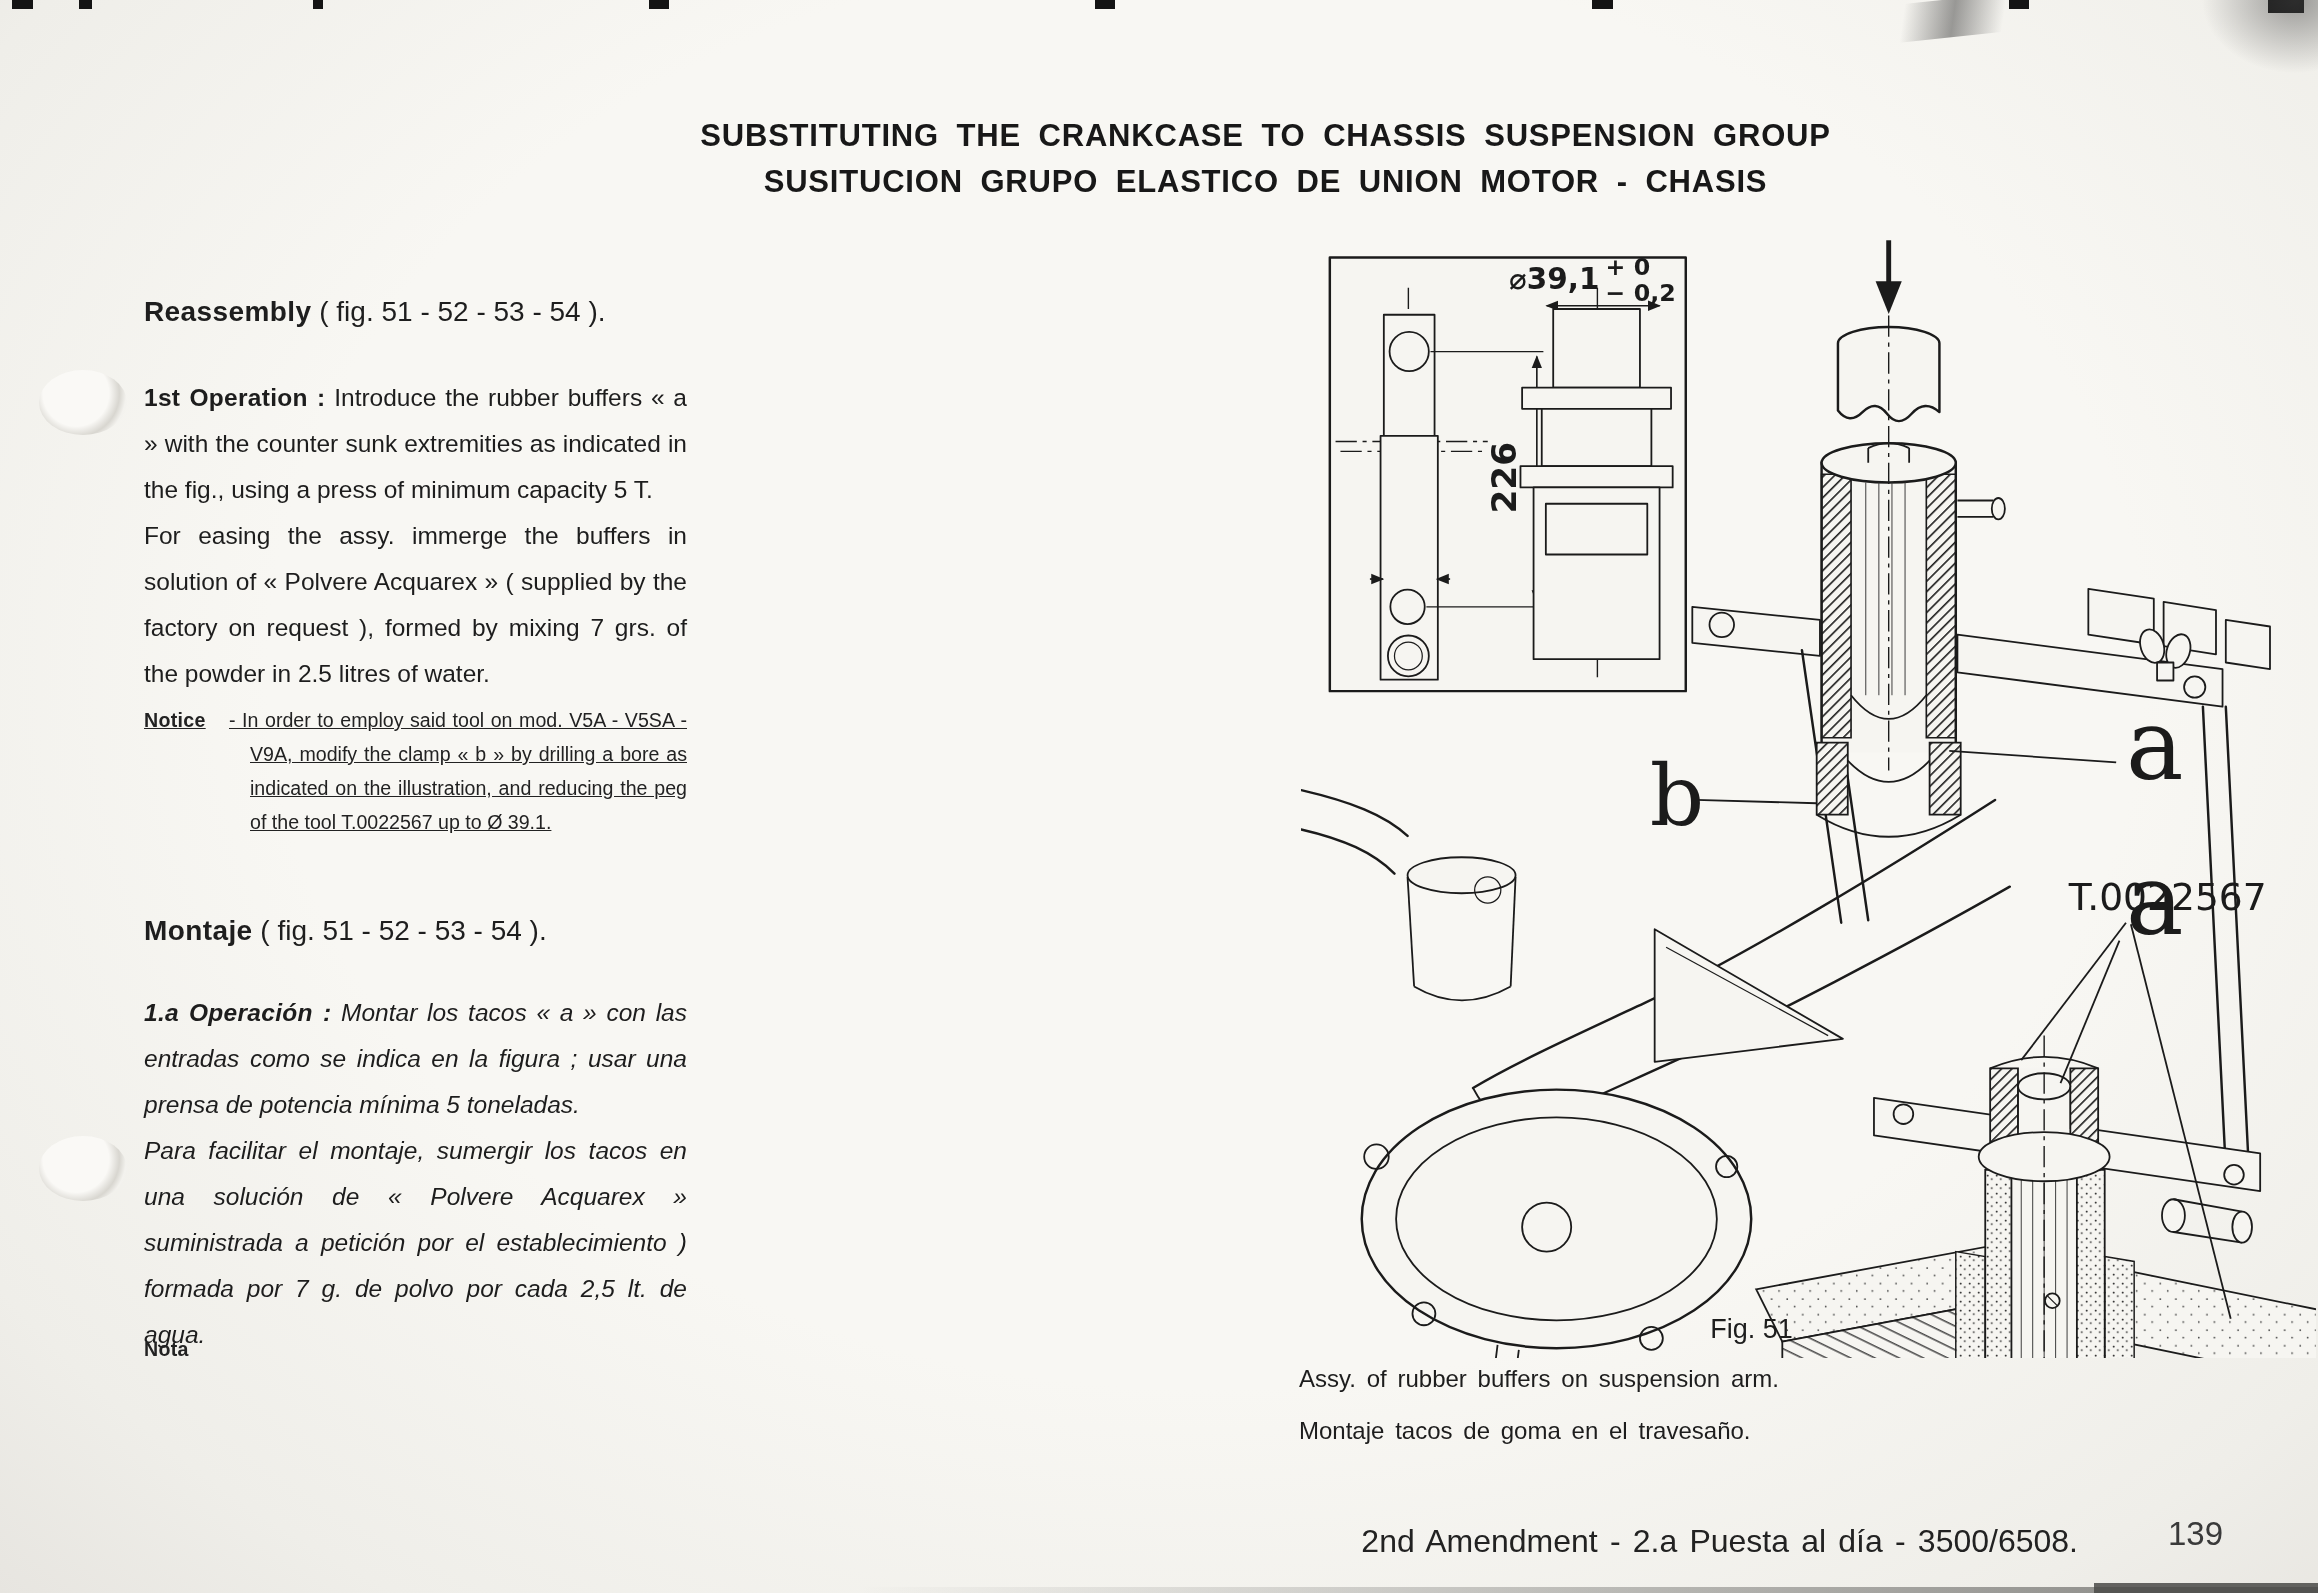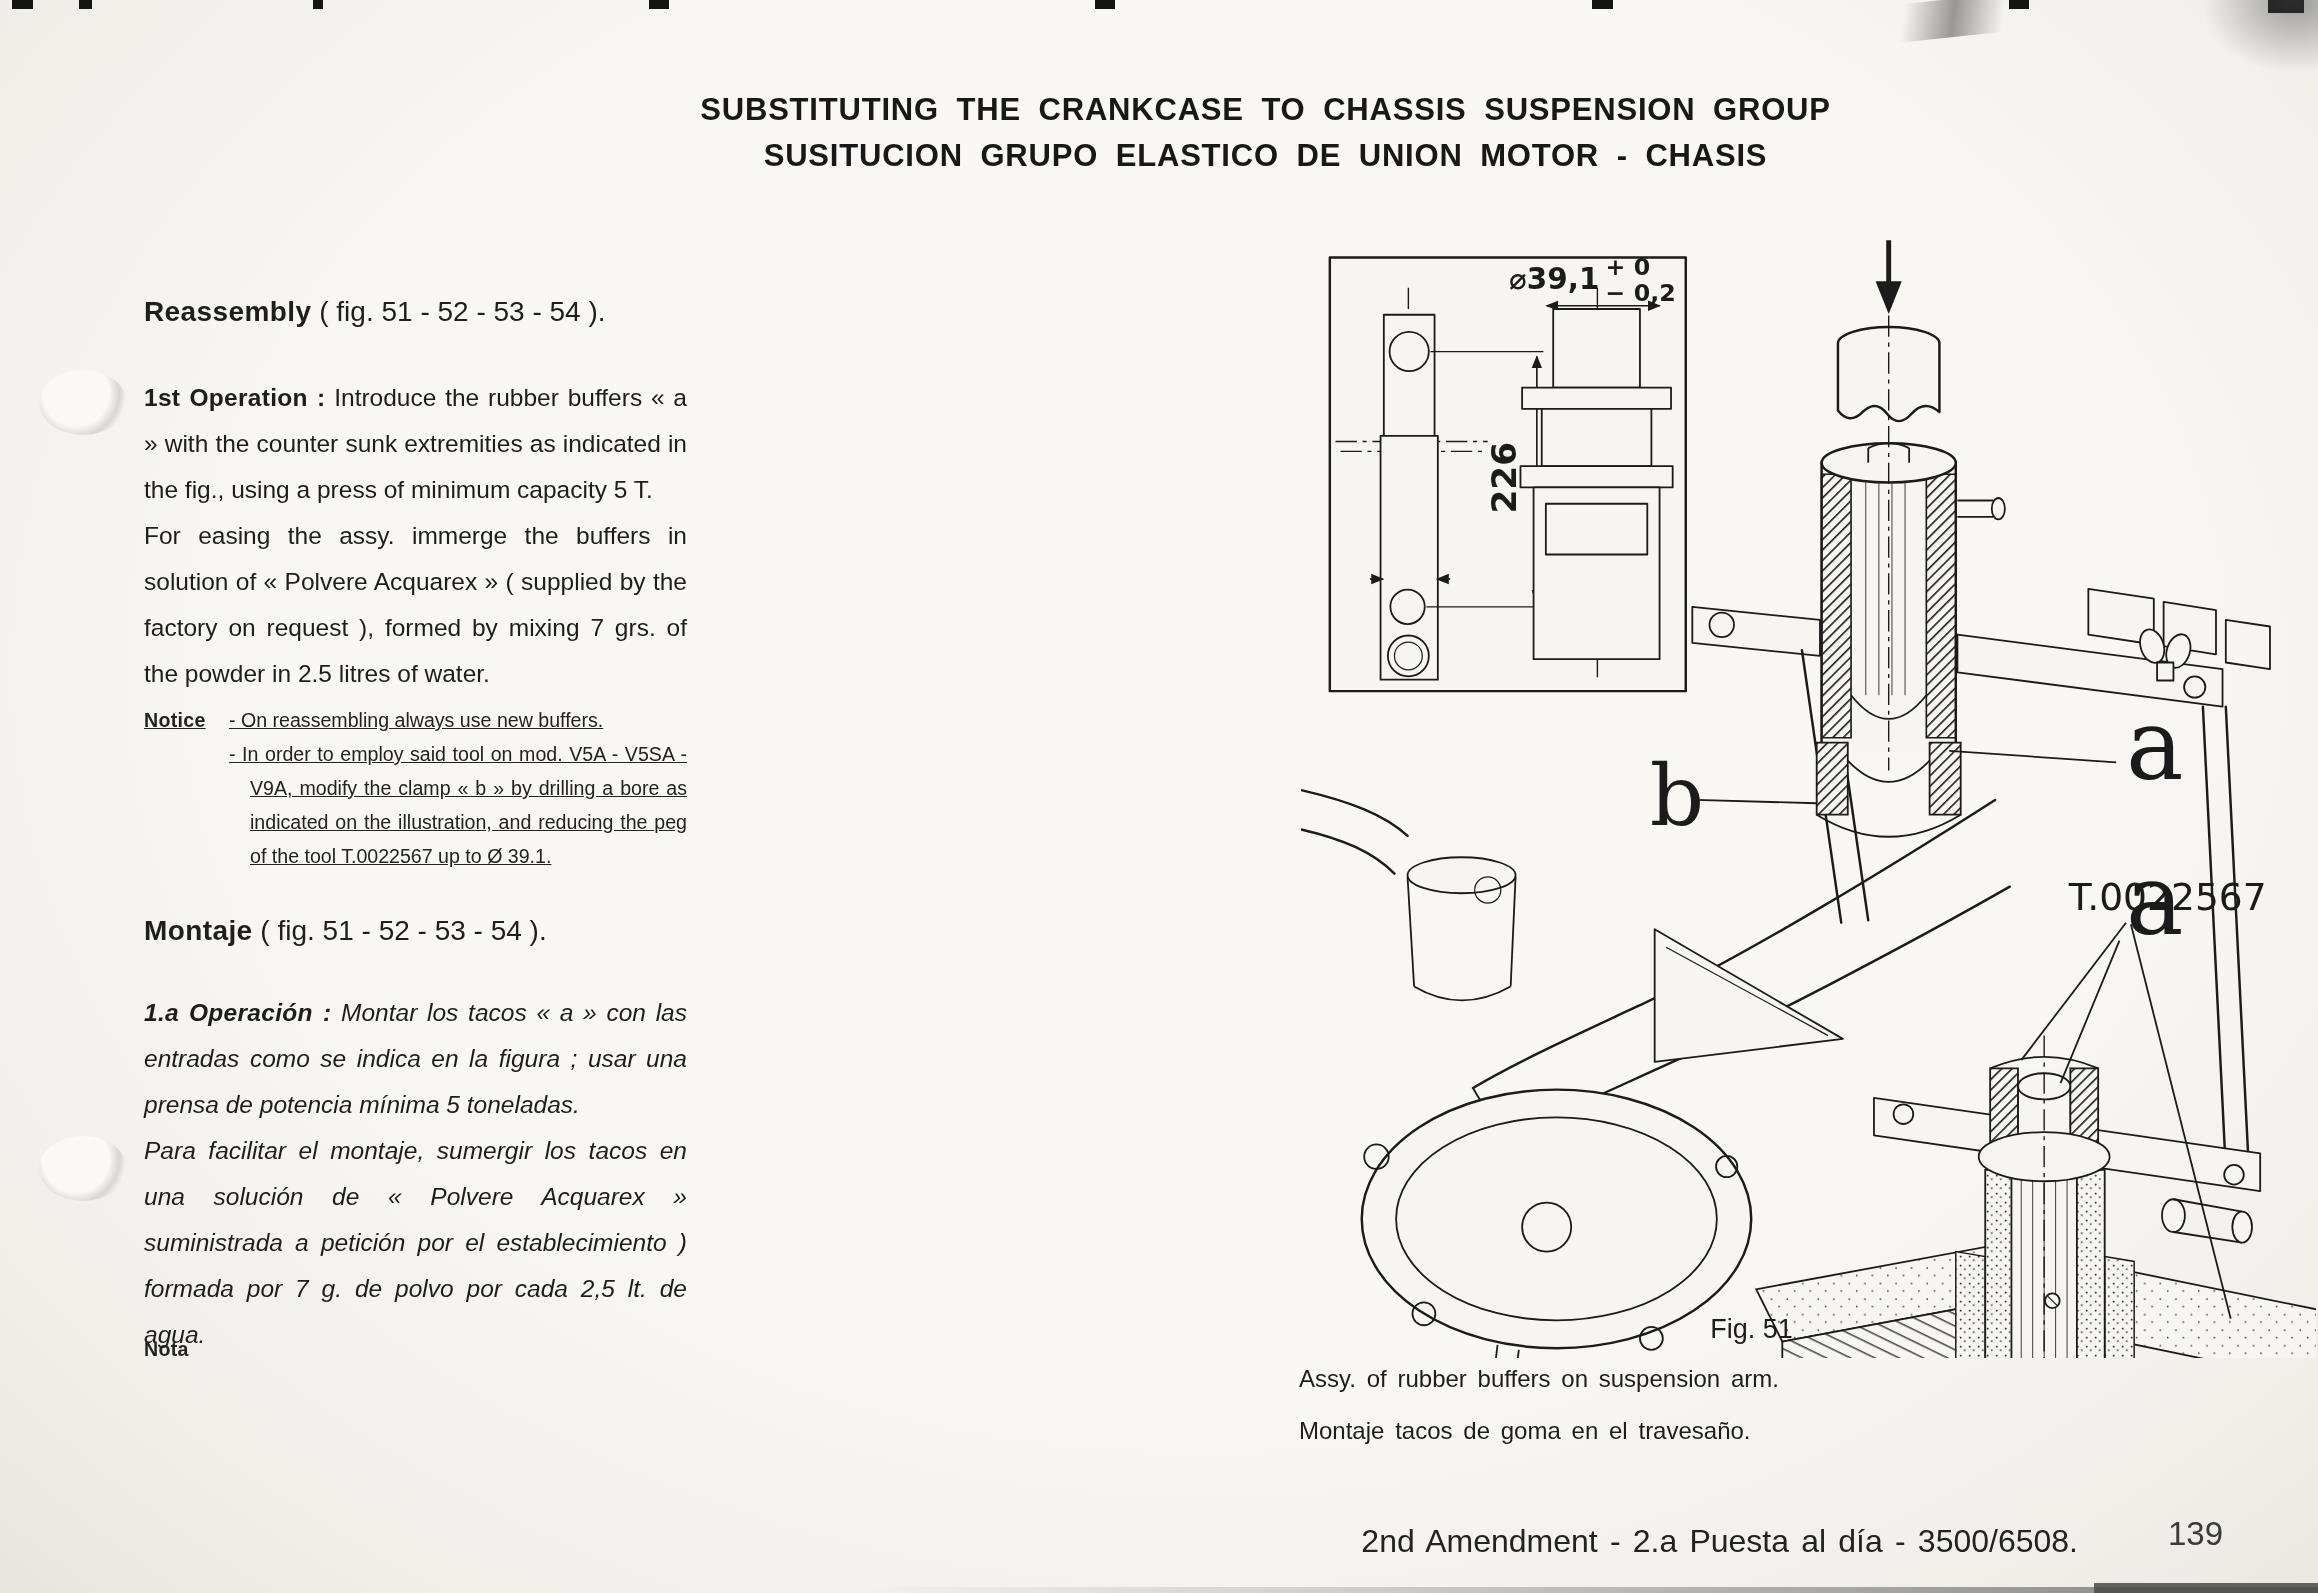--- a/index.html
+++ b/index.html
@@ -15,21 +15,21 @@
     transform:rotate(-6deg);}
   .blotch-tr{position:absolute;top:0;left:2201px;width:118px;height:74px;
     background:radial-gradient(ellipse at 80% 0%, rgba(70,70,70,.5), rgba(70,70,70,0) 70%);}
   .bottom-strip{position:absolute;bottom:0;left:859px;right:0;height:7.4px;
     background:linear-gradient(to right, rgba(80,80,78,0), rgba(60,60,58,.6));}
   .bottom-corner{position:absolute;bottom:0;left:2094px;width:224px;height:11.5px;background:#4a4a48;opacity:.85;}
   .punch{position:absolute;width:88px;height:65px;border-radius:50%;
     background:radial-gradient(circle at 42% 36%, #faf9f6 50%, #d8d6d0 66%, #f3f2ee 76%, rgba(246,245,241,0) 82%);}
   
   .hdr{position:absolute;left:245px;right:33px;text-align:center;}
-  .title{font-weight:bold;font-size:31px;letter-spacing:0.8px;word-spacing:8.2px;color:#181818;}
+  .title{font-weight:bold;font-size:31px;letter-spacing:0.8px;word-spacing:8.2px;color:#181818;margin-top:26px;}
   .models{font-size:31px;letter-spacing:0.8px;word-spacing:4.9px;color:#222;}
   
   .col{position:absolute;left:144px;width:543px;}
   .sec-head{font-size:28px;}
   .sec-head b{font-weight:bold;letter-spacing:0.4px;}
   .body-p{margin:0;font-size:24.5px;line-height:46px;text-align:justify;color:#1d1d1d;}
   .body-p .lead{font-weight:bold;letter-spacing:0.3px;}
   .note{display:flex;font-size:19.6px;line-height:34px;color:#222;}
   .note-label{width:85px;font-weight:bold;flex:none;letter-spacing:0.3px;}
   .note-items{flex:1;}
@@ -81,21 +81,20 @@
   <div class="col sec-head" style="top:296px;">
     <b>Reassembly</b><span> ( fig. 51 - 52 - 53 - 54 ).</span>
   </div>
   <div class="col" style="top:375px;">
     <p class="body-p"><span class="lead">1st Operation :</span><span> Introduce the rubber buffers « a » with the counter sunk extremities as indicated in the fig., using a press of minimum capacity 5 T.</span></p>
     <p class="body-p">For easing the assy. immerge the buffers in solution of « Polvere Acquarex » ( supplied by the factory on request ), formed by mixing 7 grs. of the powder in 2.5 litres of water.</p>
   </div>
   <div class="col note" style="top:703px;text-decoration:underline;">
     <span class="note-label">Notice</span>
     <div class="note-items">
-      <div class="note-item">- On reassembling always use new buffers.</div>
       <div class="note-item">- In order to employ said tool on mod. V5A - V5SA - V9A, modify the clamp « b » by drilling a bore as indicated on the illustration, and reducing the peg of the tool T.0022567 up to Ø 39.1.</div>
     </div>
   </div>
 
   <div class="col sec-head" style="top:915px;">
     <b>Montaje</b><span> ( fig. 51 - 52 - 53 - 54 ).</span>
   </div>
   <div class="col" style="top:990px;font-style:italic;">
     <p class="body-p"><span class="lead">1.a Operación :</span><span> Montar los tacos « a » con las entradas  como se indica en la figura ; usar una prensa de potencia mínima 5 toneladas.</span></p>
     <p class="body-p">Para facilitar el montaje, sumergir los tacos en una solución de « Polvere Acquarex » suministrada a petición por el establecimiento ) formada por 7 g. de polvo por cada 2,5 lt. de agua.</p>

